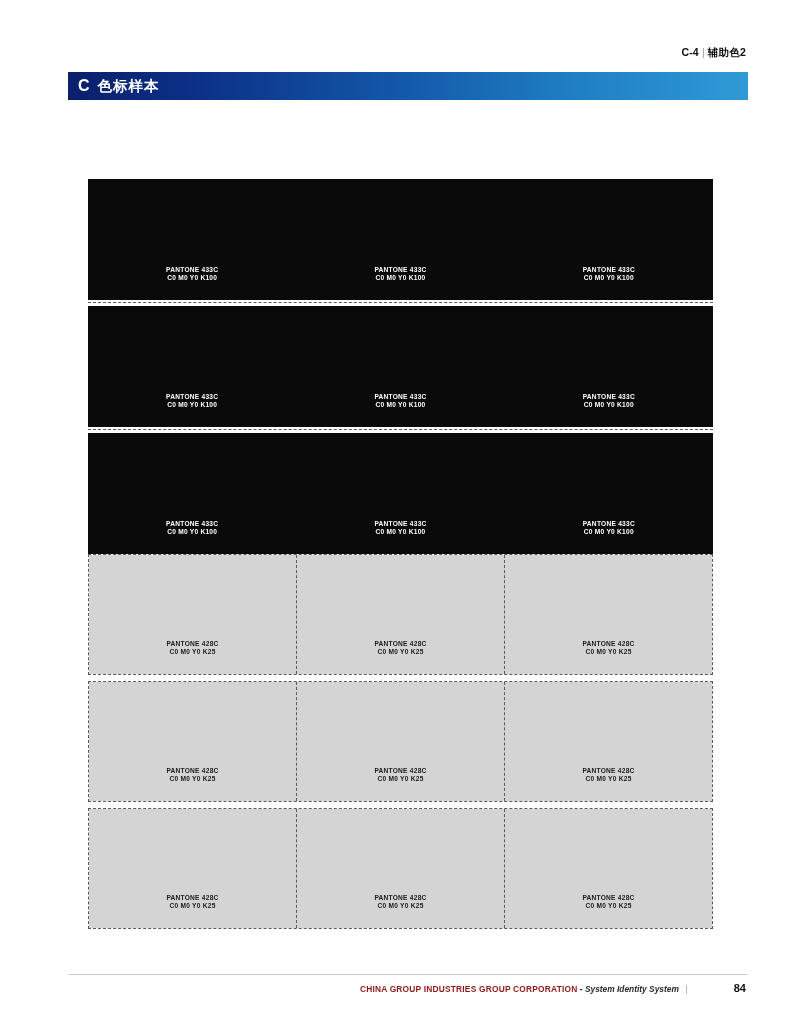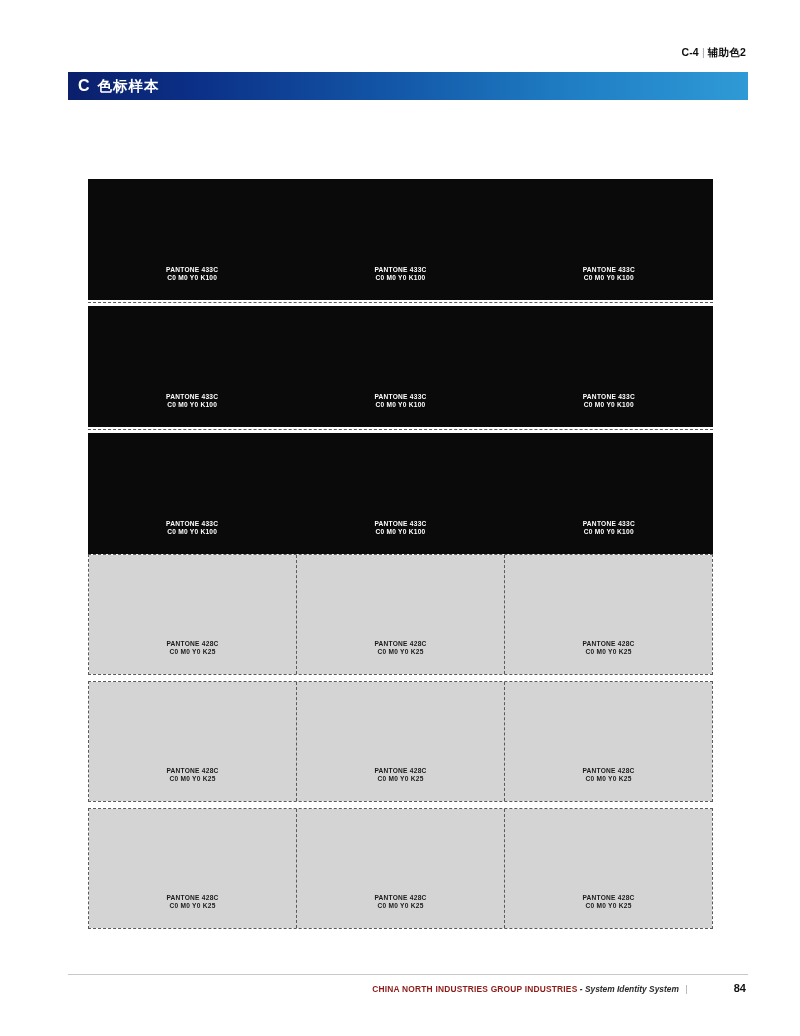--- a/index.html
+++ b/index.html
@@ -322,19 +322,19 @@
           <span class="ln">PANTONE 428C</span>
           <span class="ln">C0 M0 Y0 K25</span>
         </div>
       </div>
     </div>
 
   </div>
 
   <div class="footer-rule"></div>
   <div class="footer">
-    <span class="corp">CHINA NORTH INDUSTRIES GROUP INDUSTRIES</span>
+    <span class="corp">CHINA GROUP INDUSTRIES GROUP CORPORATION</span>
     <span class="vis">- System Identity System</span>
     <span class="pipe">|</span>
     <span class="pageno">84</span>
   </div>
 
 </div>
 
 </body></html>

